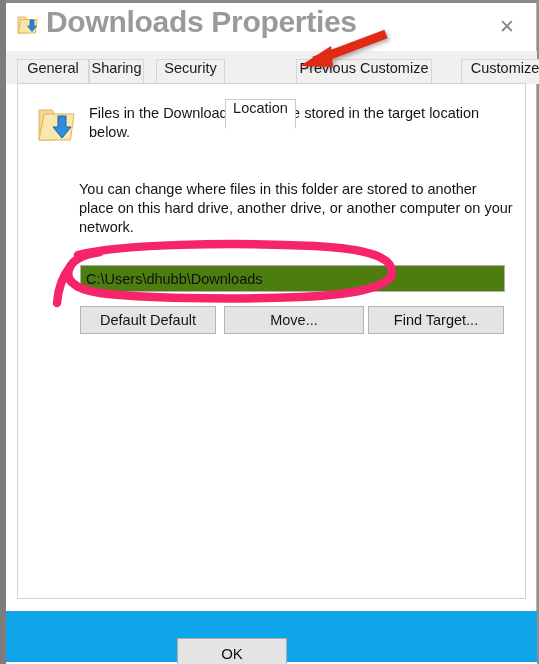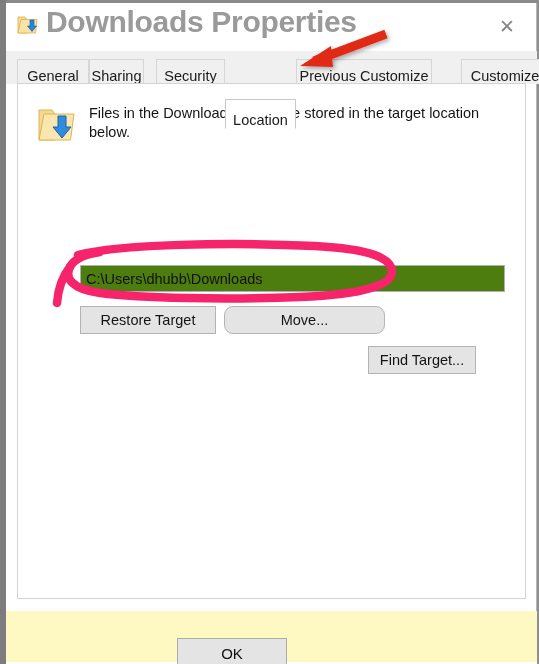--- a/index.html
+++ b/index.html
@@ -100,21 +100,21 @@
     position: absolute;
     top: 8px;
     height: 25px;
     box-sizing: border-box;
     background: #f0f0f0;
     border: 1px solid #d6d6d6;
     border-bottom: none;
     font-size: 14.5px;
     color: #1a1a1a;
     display: flex;
-    align-items: flex-end;
+    align-items: flex-start;
     justify-content: center;
     cursor: default;
     white-space: nowrap;
   }
   .tab.selected {
     top: 4px;
     height: 30px;
     background: #ffffff;
     border: 1px solid #c9c9c9;
     border-bottom: 1px solid #ffffff;
@@ -200,21 +200,21 @@
     white-space: nowrap;
   }
 
   
   #footer {
     position: absolute;
     left: 0;
     top: 608px;
     width: 531px;
     height: 51px;
-    background: #fef9c3;
+    background: #0ea5e9;
   }
   .footer-button {
     position: absolute;
     top: 27px;
     width: 110px;
     height: 30px;
     box-sizing: border-box;
     background: #e4e4e4;
     border: 1px solid #adadad;
     font-family: "Liberation Sans", sans-serif;
@@ -295,30 +295,31 @@
       <span id="folder-icon">
         <svg width="40" height="38" viewBox="0 0 40 38">
           <path d="M2 4 L15 4 L18 8 L18 34 L2 34 Z" fill="#f5d98f" stroke="#dcb455" stroke-width="1"></path>
           <path d="M7 8 L37 8 L33.5 34 L2 34 L7 8 Z" fill="#fae7b0" stroke="#dcb455" stroke-width="1"></path>
           <path d="M21 10 L29 10 L29 21 L34 21 L25 32 L16 21 L21 21 Z" fill="#2f8ddc" stroke="#1c62a4" stroke-width="1"></path>
         </svg>
       </span>
       <div id="folder-desc">Files in the Downloads folder are stored in the target location below.</div>
     </div>
 
+    <div id="change-desc">You can change where files in this folder are stored to another place on this hard drive, another drive, or another computer on your network.</div>
 
     <input id="path-input" type="text" value="C:\Users\dhubb\Downloads" style="">
 
     <div class="action-button" style="left:62px;  width:136px;">
-        <span>Restore Target</span>
-      </div>
-    <div class="action-button" style="left:206px; width:161px;border-radius:9px;">
+        <span>Default Default</span>
+      </div>
+    <div class="action-button" style="left:206px; width:140px;">
         <span>Move...</span>
       </div>
-    <div class="action-button" style="left:350px; width:108px;margin-top:40px;">
+    <div class="action-button" style="left:350px; width:136px;">
         <span>Find Target...</span>
       </div>
   </div>
 
   <div id="footer">
     <div class="footer-button" style="left:171px;">
         <span>OK</span>
       </div>
   </div>
 

